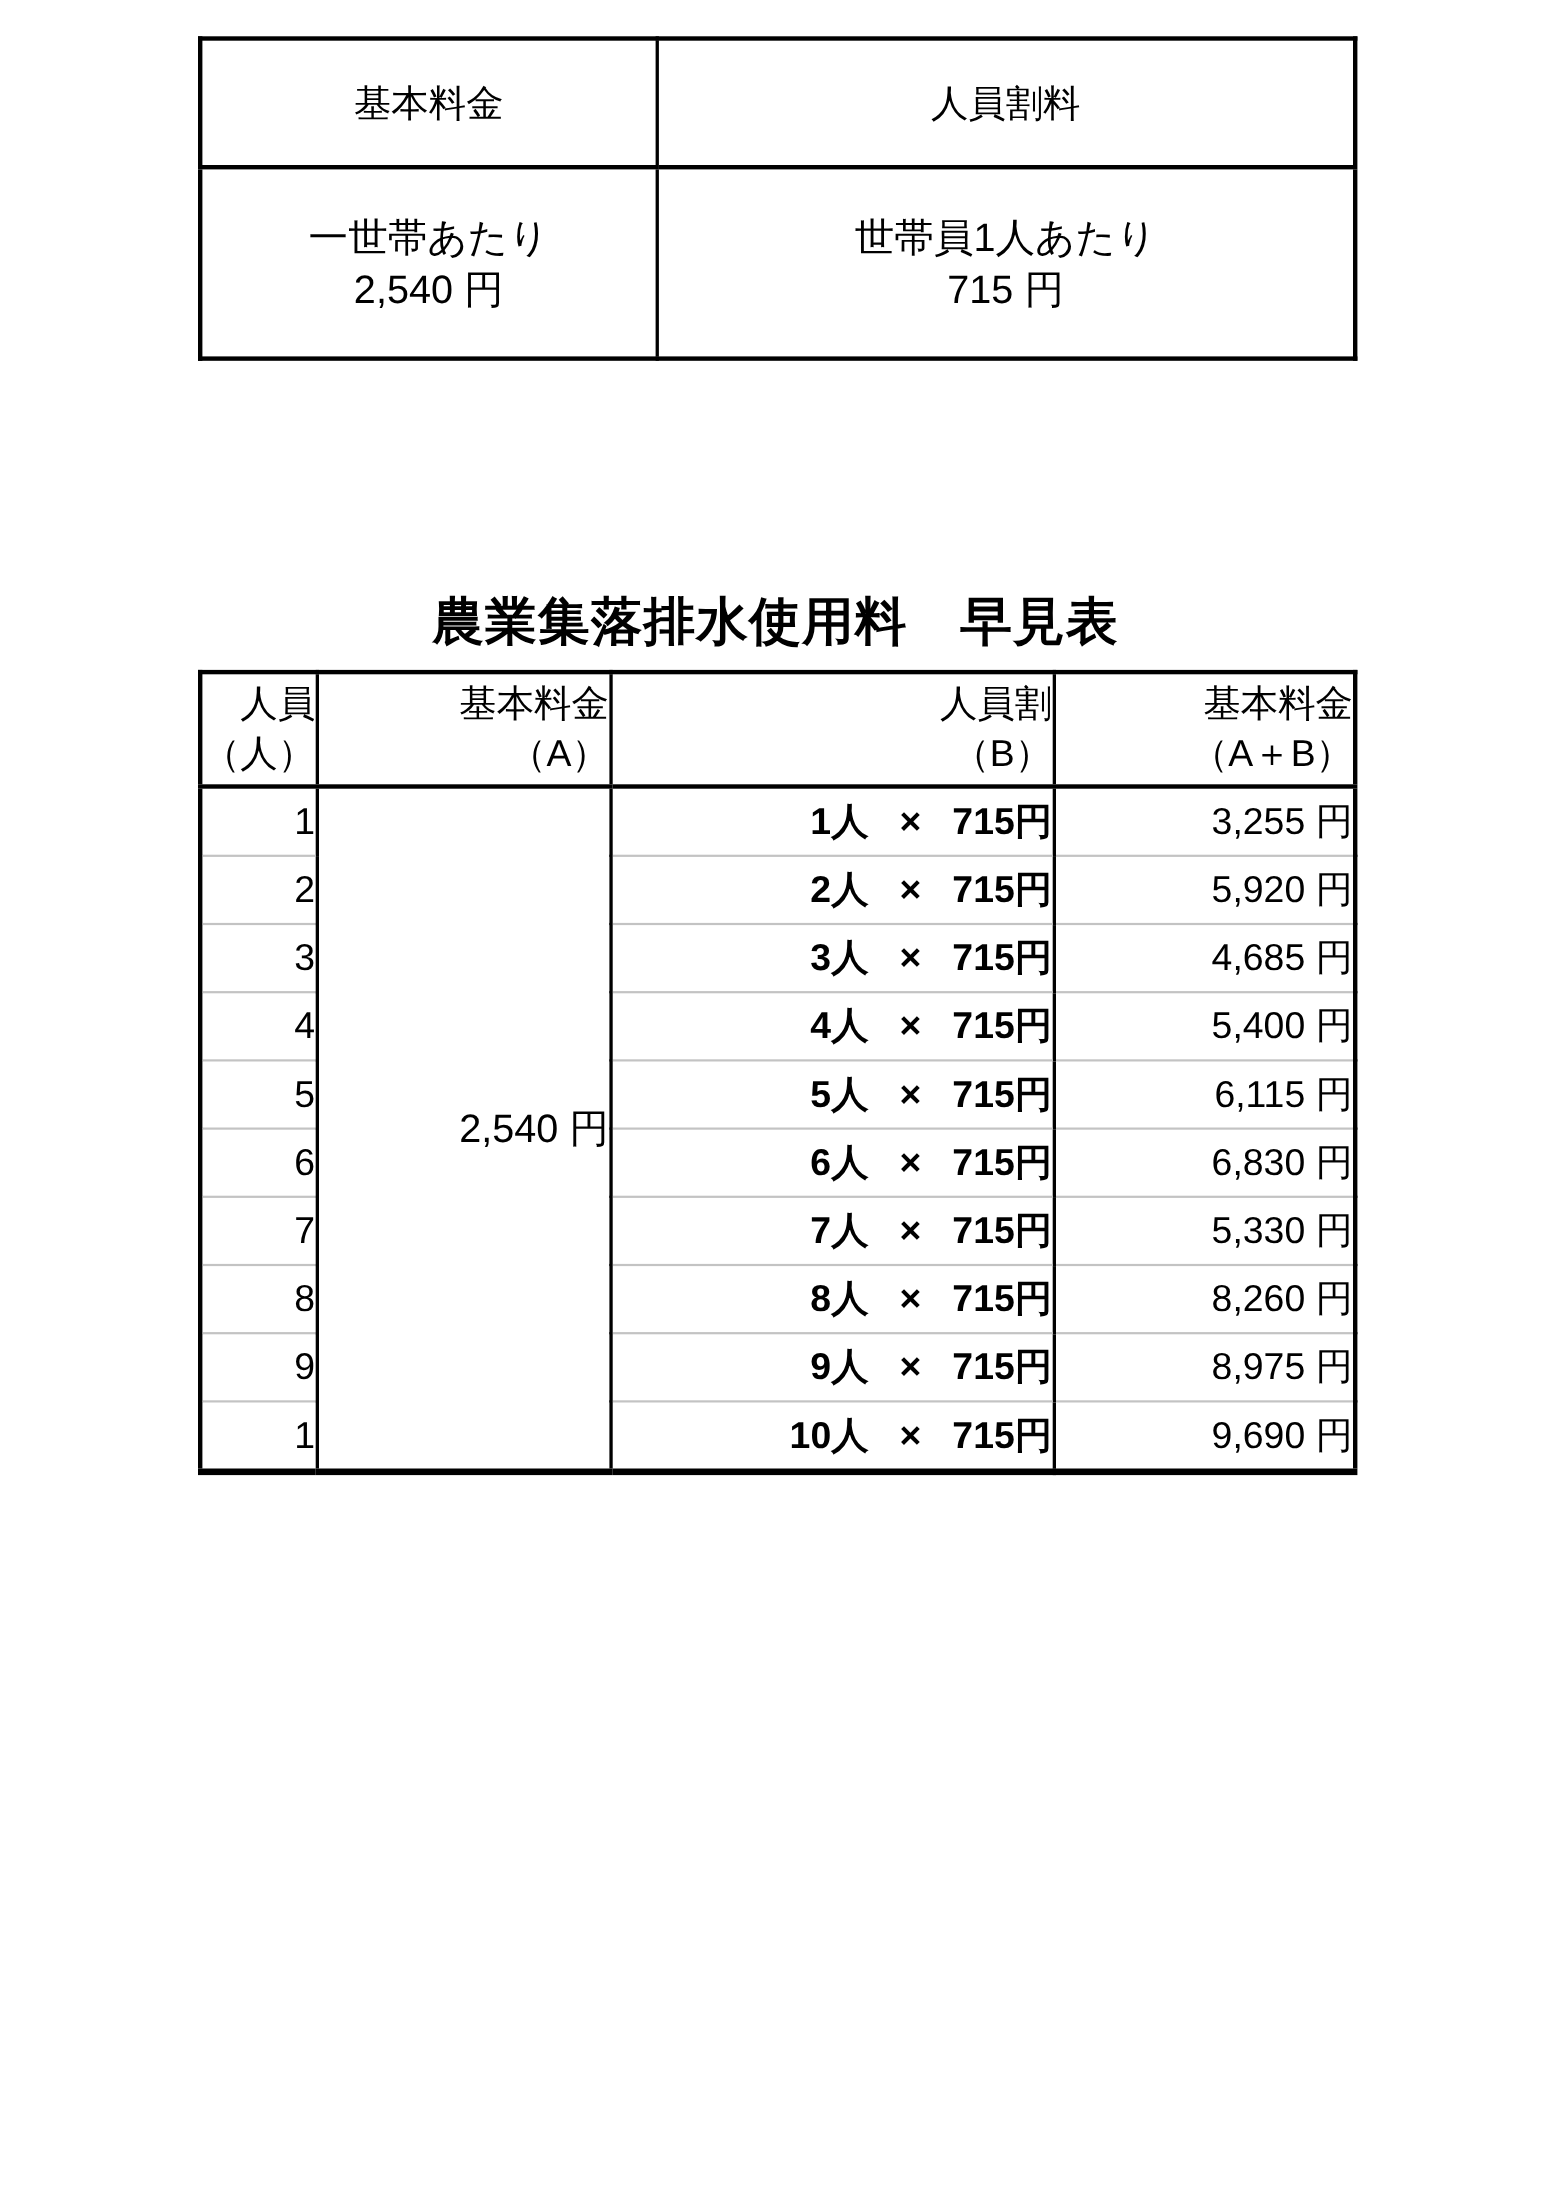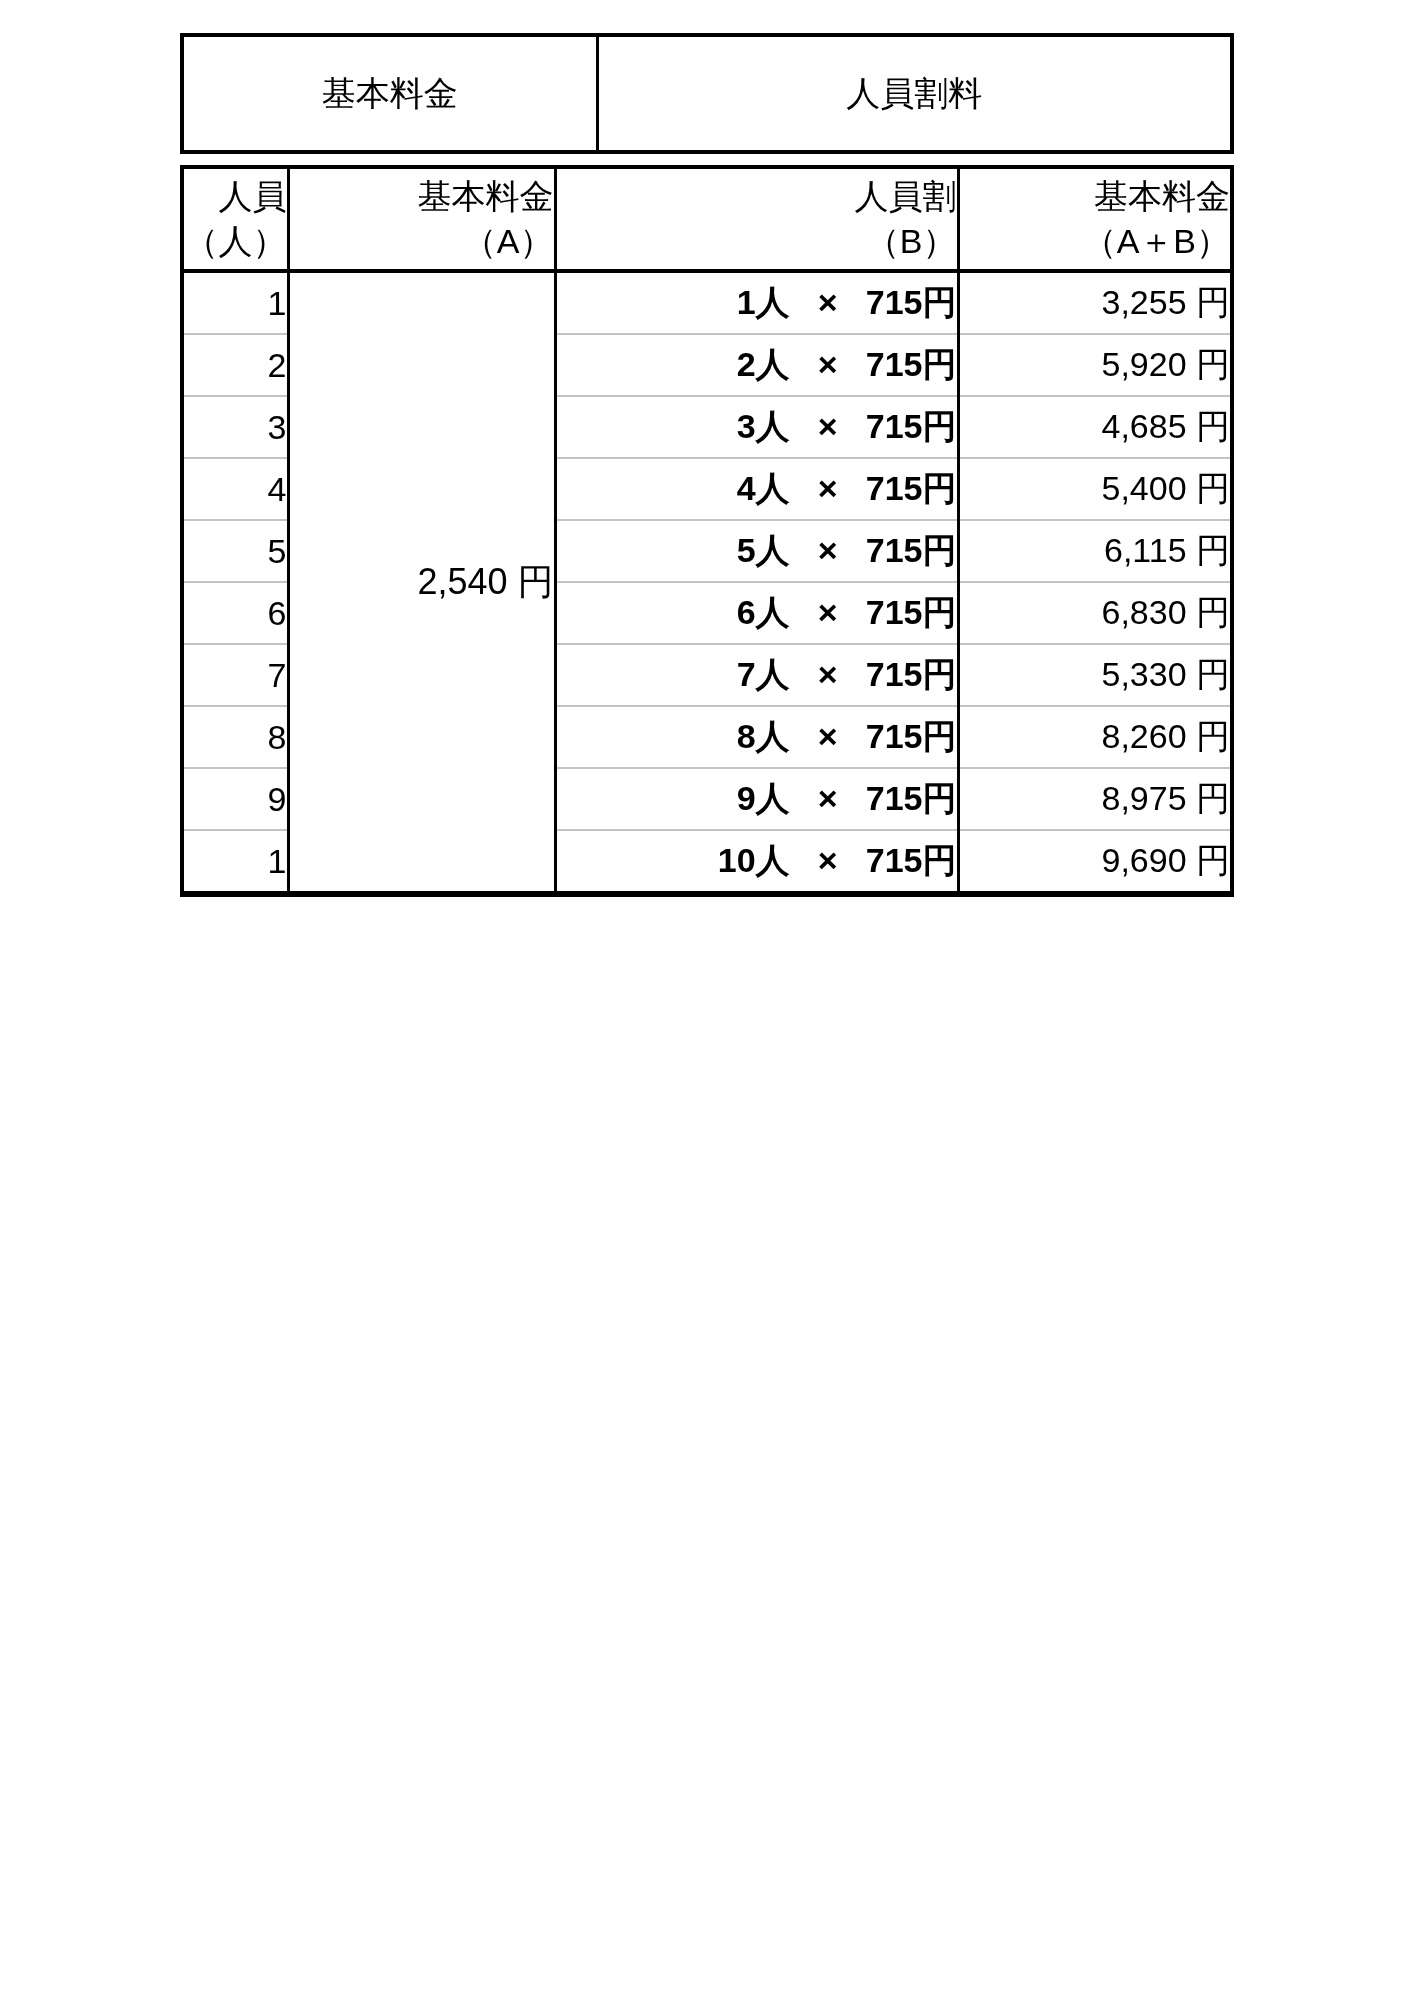--- a/index.html
+++ b/index.html
@@ -114,23 +114,34 @@
     <table class="rate-table">
       <colgroup>
           <col style="width:415px">
           <col style="width:635px">
         </colgroup>
       <tbody>
           <tr>
         <th>基本料金</th>
         <th>人員割料</th>
       </tr>
+      <tr>
+        <td>
+          <div class="cell-line">一世帯あたり</div>
+          <div class="cell-line">2,540 円</div>
+        </td>
+        <td>
+          <div class="cell-line">世帯員1人あたり</div>
+          <div class="cell-line">715 円</div>
+        </td>
+      </tr>
     </tbody>
       </table>
 
+    <div class="title2">農業集落排水使用料　早見表</div>
 
     <table class="quick-table">
       <colgroup>
         <col style="width:106px">
           <col style="width:267px">
           <col style="width:403px">
           <col style="width:274px">
       </colgroup>
       <tbody>
           <tr>

